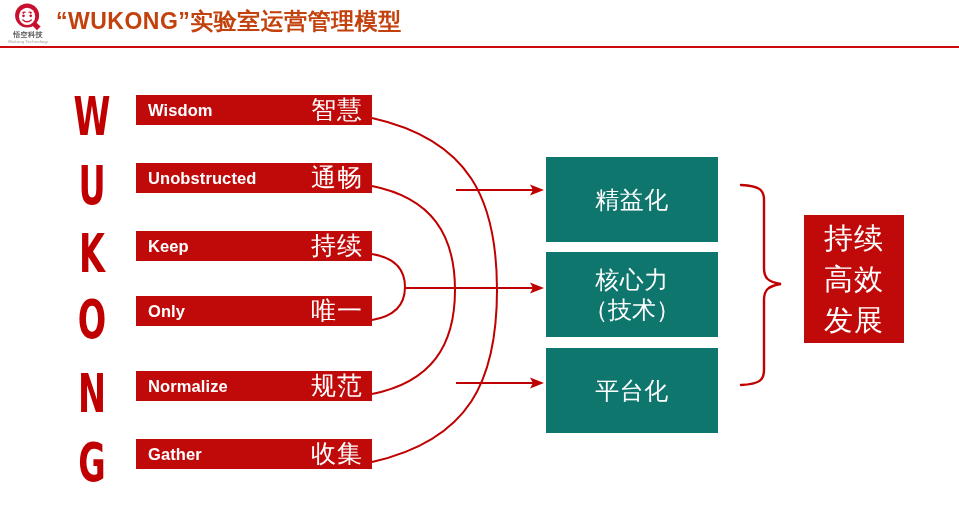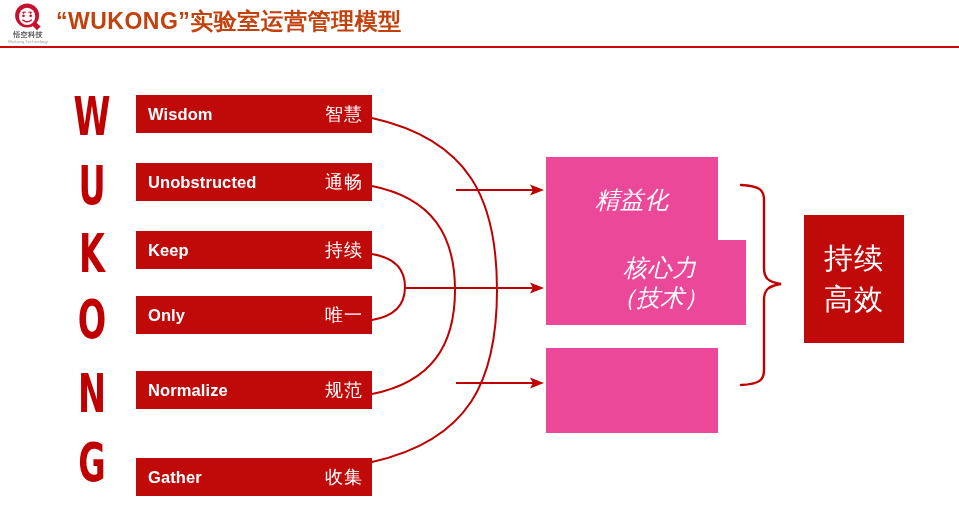--- a/index.html
+++ b/index.html
@@ -90,64 +90,63 @@
     color: #c00000;
     transform: scaleX(0.62);
     transform-origin: center center;
   }
 
   
   .bar {
     position: absolute;
     left: 136px;
     width: 236px;
-    height: 38px;
+    height: 30px;
     background: #c00a0a;
     box-sizing: border-box;
   }
   .bar .en {
     position: absolute;
     left: 12px;
     top: 50%;
     transform: translateY(-50%);
     color: #ffffff;
     font-size: 16.5px;
     font-weight: bold;
     letter-spacing: 0.1px;
     white-space: nowrap;
   }
   .bar .cn {
     position: absolute;
     right: 9px;
     top: 50%;
     transform: translateY(-52%);
     color: #ffffff;
-    font-size: 18px;
+    font-size: 25px;
     font-weight: normal;
     letter-spacing: 1px;
     white-space: nowrap;
   }
 
   
   .mbox {
     position: absolute;
     left: 546px;
     width: 172px;
     height: 85px;
-    background: #ec4899;
+    background: #0f766e;
     color: #ffffff;
     display: flex;
     flex-direction: column;
     align-items: center;
     justify-content: center;
     text-align: center;
     line-height: 30px;
     font-size: 24px;
     letter-spacing: 0.5px;
-    font-style: italic;
   }
   .mbox .l2 { letter-spacing: 0px; }
 
   
   #rbox {
     position: absolute;
     left: 804px;
     top: 215px;
     width: 100px;
     height: 128px;
@@ -217,21 +216,21 @@
     <span class="cn">持续</span>
   </div>
   <div class="bar" style="top:371px;">
     <span class="en">Normalize</span>
     <span class="cn">规范</span>
   </div>
   <div class="bar" style="top:296px;">
     <span class="en">Only</span>
     <span class="cn">唯一</span>
   </div>
-  <div class="bar" style="top:458px;">
+  <div class="bar" style="top:439px;">
     <span class="en">Gather</span>
     <span class="cn">收集</span>
   </div>
 
   <svg id="connectors" viewBox="0 0 959 529">
 
     <path d="M372 118 C 470 140, 497 200, 497 290 C 497 380, 470 440, 372 462" fill="none" stroke="#c00000" stroke-width="2"></path>
 
     <path d="M372 186 C 432 198, 455 235, 455 290 C 455 345, 432 382, 372 394" fill="none" stroke="#c00000" stroke-width="2"></path>
 
@@ -257,25 +256,27 @@
              L 764 268
              C 764 278, 768 282, 781 284
              C 768 286, 764 290, 764 300
              L 764 370
              C 764 380, 760 384, 741 385" fill="none" stroke="#c00000" stroke-width="2.4" stroke-linecap="round"></path>
   </svg>
 
   <div class="mbox" style="top:157px;">
     <div class="l1">精益化</div>
   </div>
-  <div class="mbox" style="top:240px;padding-left:28px;">
+  <div class="mbox" style="top:252px;">
     <div class="l1">核心力</div>
     <div class="l2">（技术）</div>
   </div>
   <div class="mbox" style="top:348px;">
+    <div class="l1">平台化</div>
   </div>
 
   <div id="rbox">
     <div>持续</div>
     <div>高效</div>
+    <div>发展</div>
   </div>
 
 </div>
 
 </body></html>

